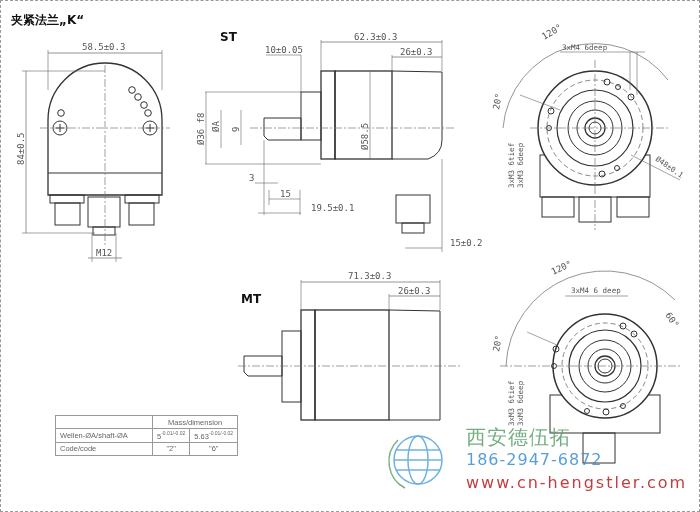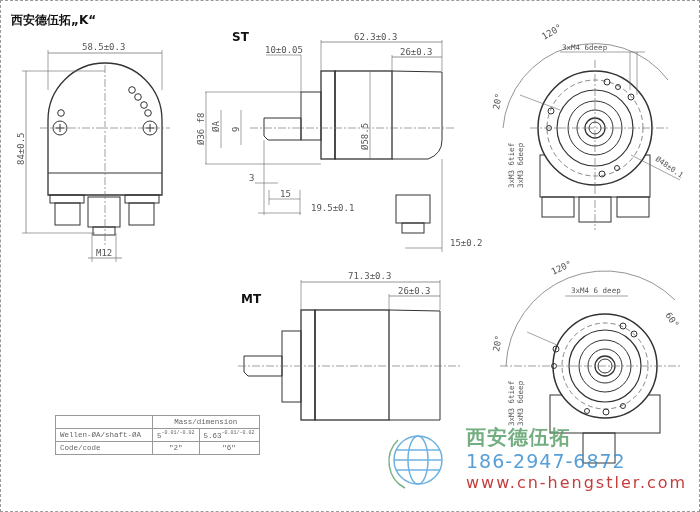--- a/index.html
+++ b/index.html
@@ -3,32 +3,32 @@
 <meta charset="utf-8">
 <style>
   html,body{margin:0;padding:0;background:#fff;}
   body{width:700px;height:512px;position:relative;overflow:hidden;font-family:"DejaVu Sans",sans-serif;}
   .frame{position:absolute;left:0;top:0;width:698px;height:510px;border:1px dashed #9a9a9a;}
   .title{position:absolute;left:11px;top:12px;font-size:12px;font-weight:bold;color:#111;}
   .view-label{position:absolute;font-size:12px;font-weight:bold;color:#111;}
   svg{position:absolute;left:0;top:0;}
   .dim{font-family:"DejaVu Sans Mono",monospace;font-size:9px;fill:#555;}
   .dims{font-family:"DejaVu Sans Mono",monospace;font-size:7.5px;fill:#555;}
-  .tbl{position:absolute;left:55px;top:415px;border-collapse:collapse;font-family:Liberation Mono, monospace;font-size:7.5px;color:#666;border-radius:20px;}
+  .tbl{position:absolute;left:55px;top:415px;border-collapse:collapse;font-family:Liberation Sans, sans-serif;font-size:7.5px;color:#666;border-radius:20px;}
   .tbl td{border:1px solid #999;padding:1px 4px;height:10px;white-space:nowrap;}
-  .wm-cn{position:absolute;left:466px;top:424px;font-size:20px;color:#5aa06a;letter-spacing:1px;font-weight:bold;opacity:.85;}
-  .wm-ph{position:absolute;left:466px;top:450px;font-family:"DejaVu Sans",sans-serif;font-size:19px;color:#3a8fd0;letter-spacing:1px;opacity:.85;}
+  .wm-cn{position:absolute;left:466px;top:424px;font-size:20px;color:#5aa06a;letter-spacing:1px;font-weight:normal;opacity:.85;}
+  .wm-ph{position:absolute;left:466px;top:450px;font-family:"DejaVu Sans",sans-serif;font-size:16px;color:#3a8fd0;letter-spacing:1px;opacity:.85;}
   .wm-url{position:absolute;left:466px;top:473px;font-family:"DejaVu Sans",sans-serif;font-size:16px;color:#b91c1c;letter-spacing:2px;opacity:.85;text-align:right;}
 </style>
 </head>
 <body>
 
 <div class="frame"></div>
-<div class="title">西安德伍拓„K“</div>
-<div class="view-label" style="left:232px;top:30px;">ST</div>
+<div class="title">夹紧法兰„K“</div>
+<div class="view-label" style="left:220px;top:30px;">ST</div>
 <div class="view-label" style="left:241px;top:256px;margin-top:36px;">MT</div>
 
 <svg width="700" height="512" viewBox="0 0 700 512">
   <g stroke="#333" fill="none" stroke-width="1">
 
     <g>
       <path d="M48,195 L48,120 A57,57 0 0 1 162,120 L162,195 Z" stroke-width="1.3"></path>
       <line x1="48" y1="173" x2="162" y2="173"></line>
       <circle cx="60" cy="128" r="7"></circle>
         <circle cx="150" cy="128" r="7"></circle>

